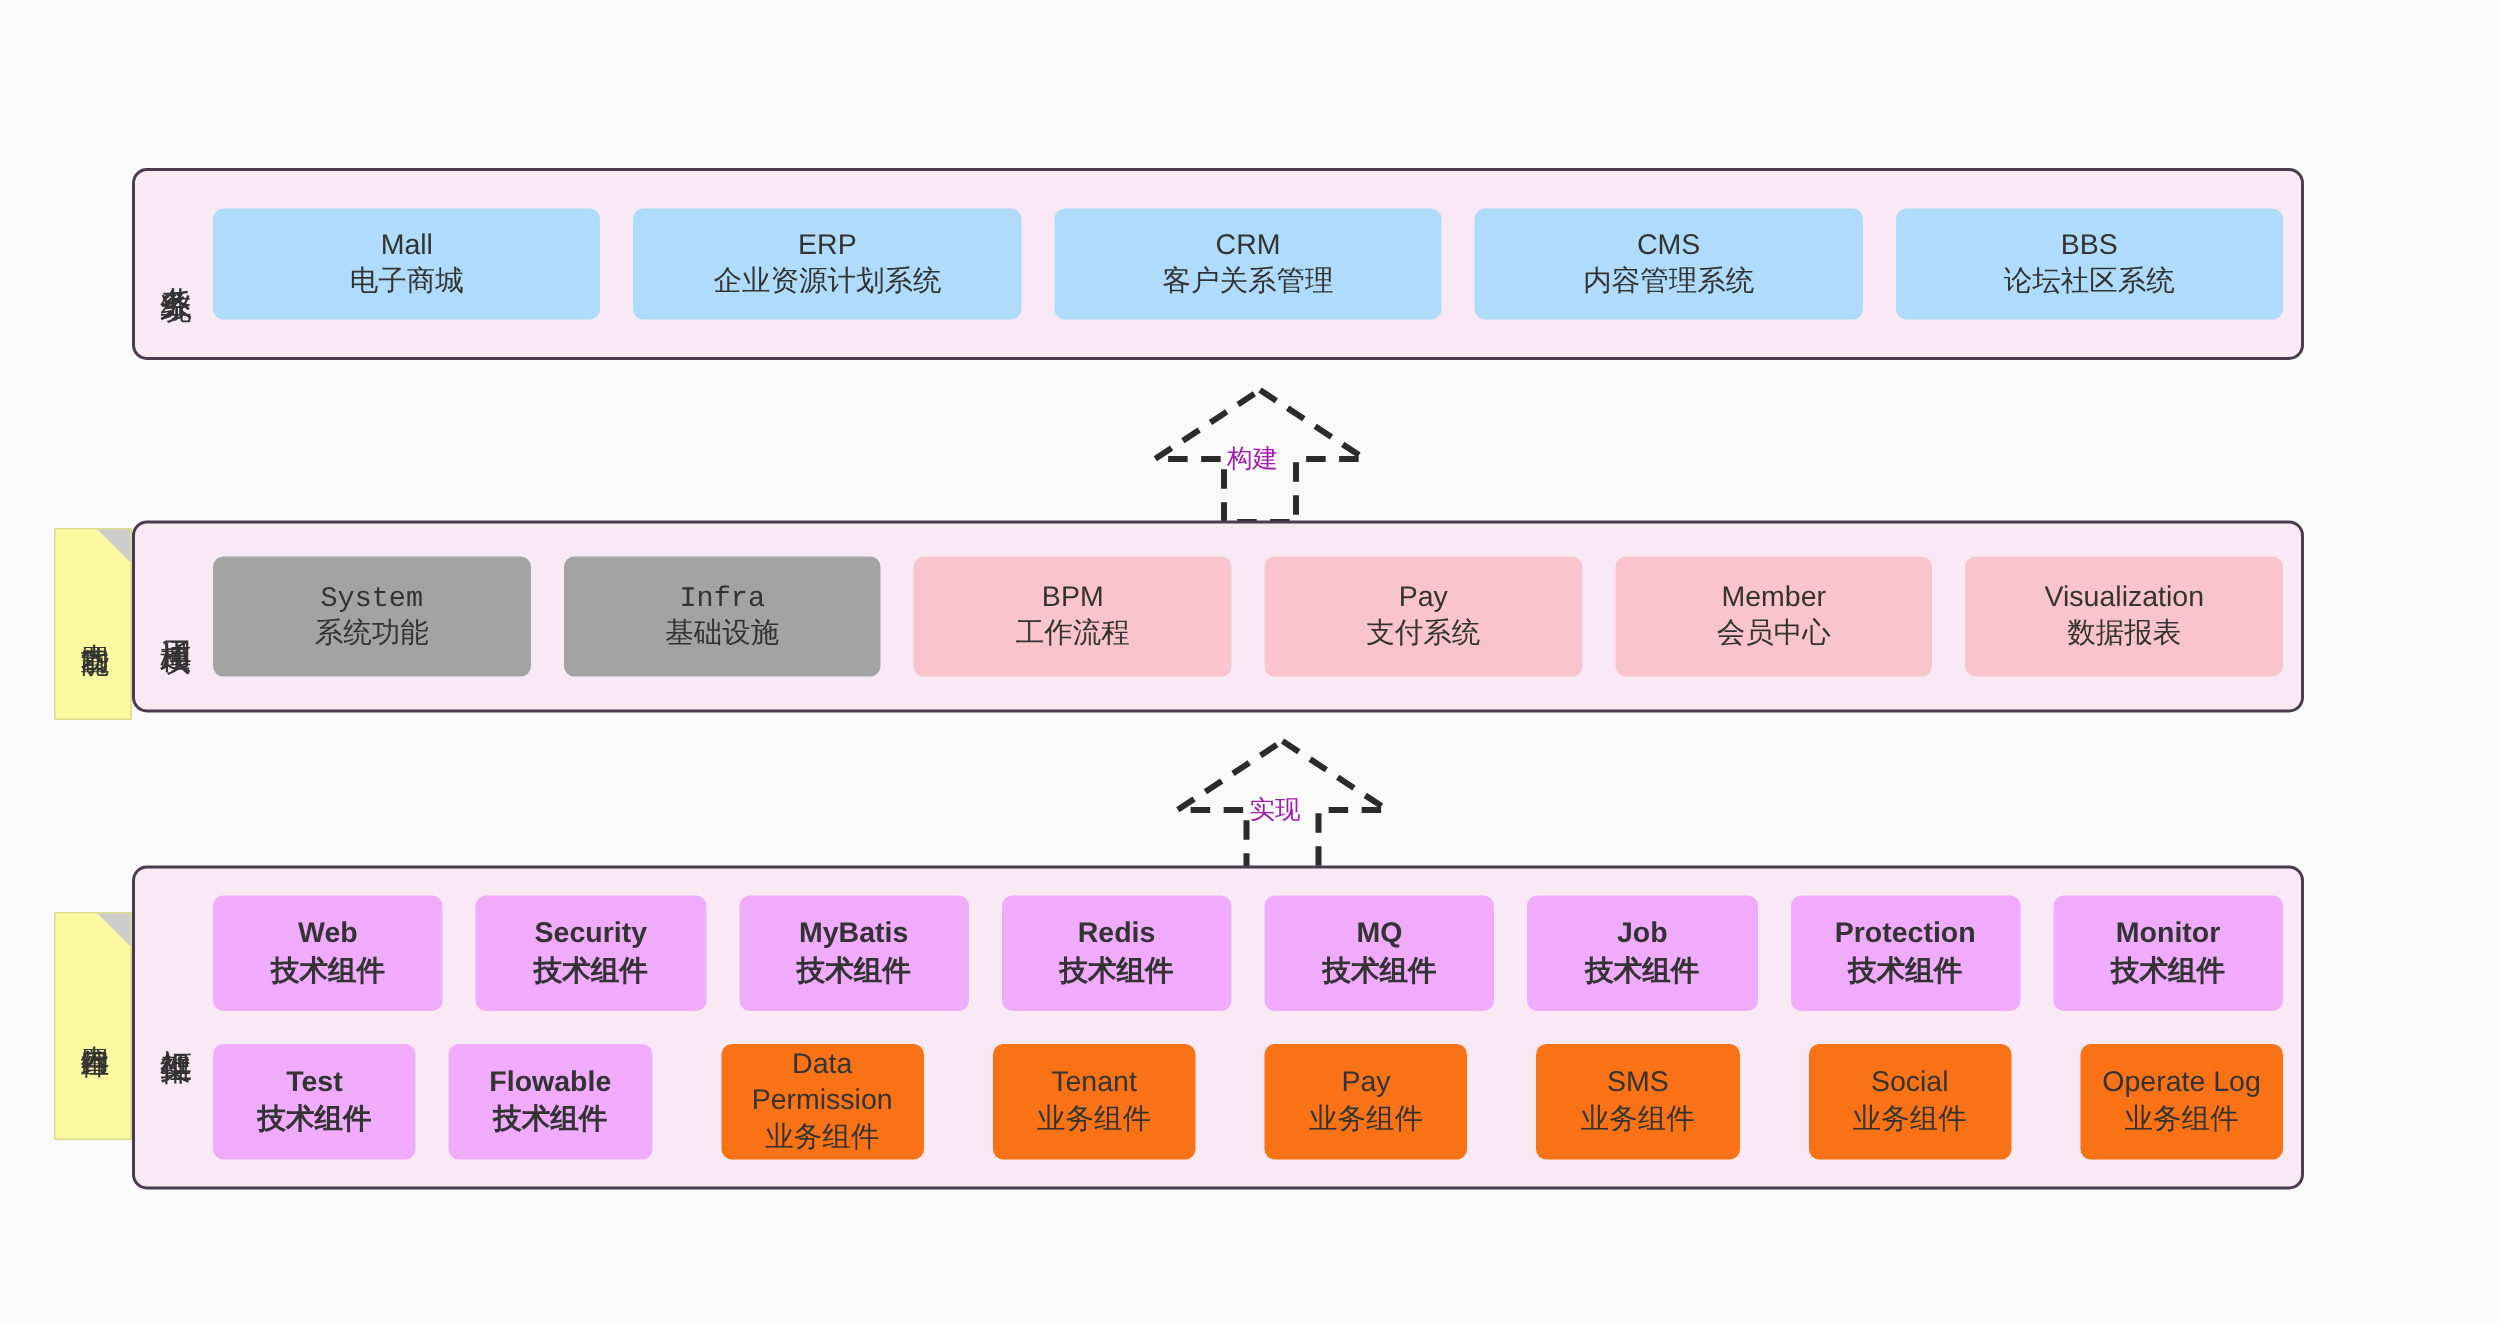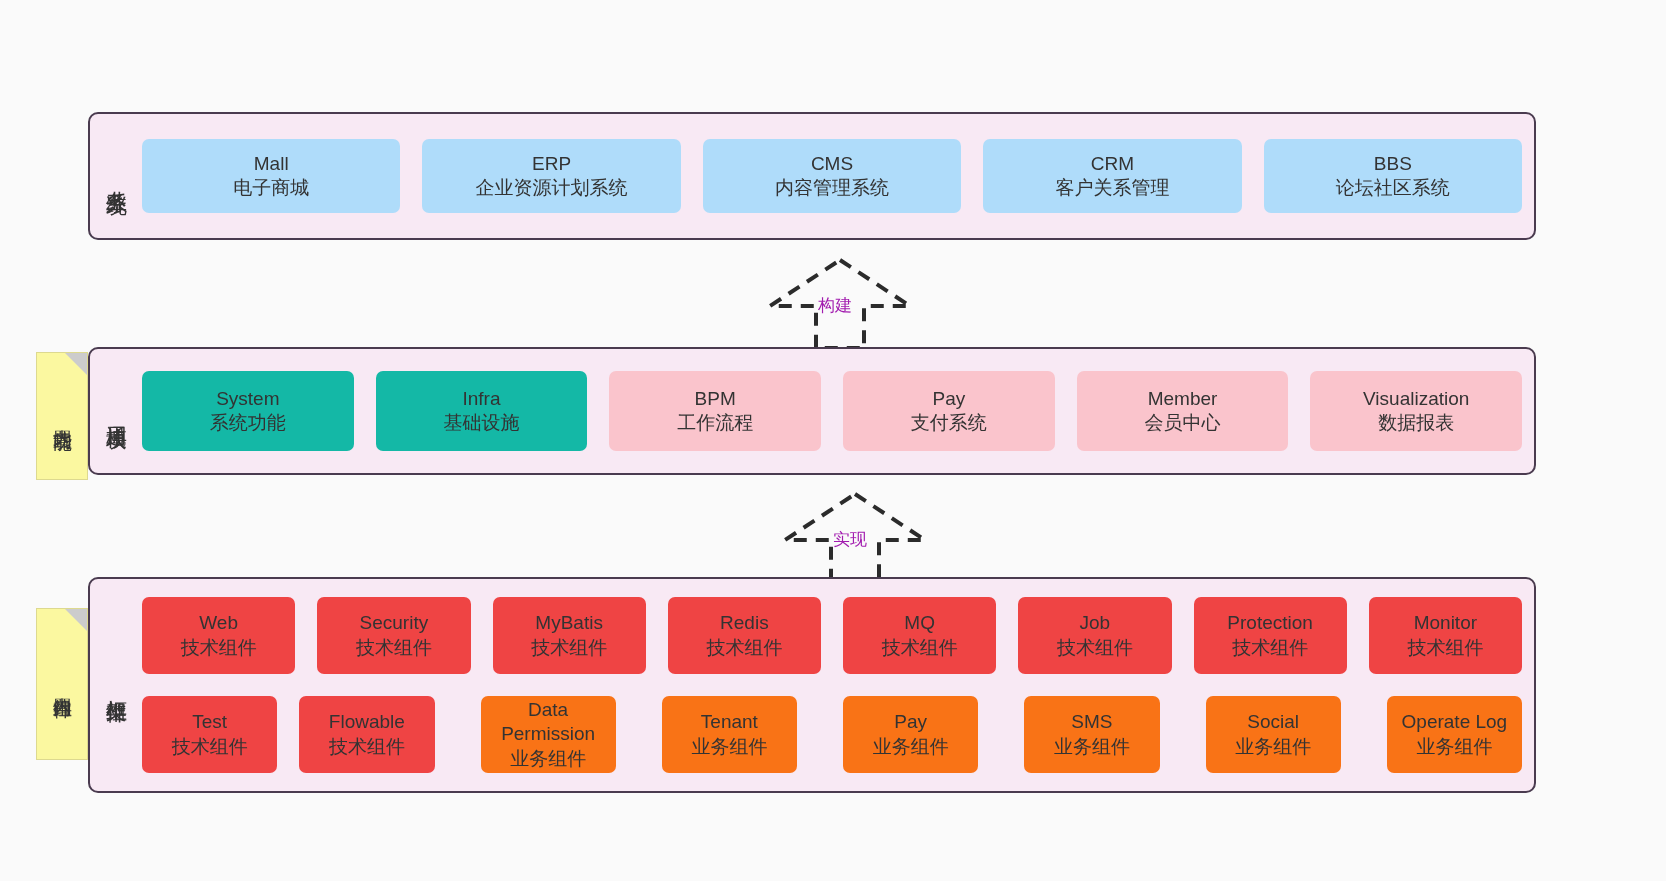--- a/index.html
+++ b/index.html
@@ -75,23 +75,23 @@
     text-align: center;
     box-sizing: border-box;
     padding: 6px 4px;
     line-height: 1.28;
   }
   .card .t1 { font-size: 19px; color: #333333; }
   .card .t2 { font-size: 19px; color: #333333; }
 
   
   .c-blue        { background: #afdcfa; }
-  .c-red         { background: #14b8a6; }
+  .c-red         { background: #a3a3a3; font-family: Liberation Mono, monospace; }
   .c-pink        { background: #fac4cc; }
-  .c-green       { background: #ef4444; }
+  .c-green       { background: #f0abfc; font-weight: bold; }
   .c-lightgreen  { background: #f97316; margin-left: 24px; }
 
   
   #layer-business {
     left: 88px; top: 112px; width: 1448px; height: 128px;
   }
   #layer-business .layer-body { gap: 0; }
   #layer-business .card { height: 74px; }
 
   #layer-common {
@@ -167,26 +167,26 @@
       <div class="row">
         <div class="card c-blue">
           <span class="t1">Mall</span>
           <span class="t2">电子商城</span>
         </div>
         <div class="card c-blue">
           <span class="t1">ERP</span>
           <span class="t2">企业资源计划系统</span>
         </div>
         <div class="card c-blue">
+          <span class="t1">CRM</span>
+          <span class="t2">客户关系管理</span>
+        </div>
+        <div class="card c-blue">
           <span class="t1">CMS</span>
           <span class="t2">内容管理系统</span>
-        </div>
-        <div class="card c-blue">
-          <span class="t1">CRM</span>
-          <span class="t2">客户关系管理</span>
         </div>
         <div class="card c-blue">
           <span class="t1">BBS</span>
           <span class="t2">论坛社区系统</span>
         </div>
       </div>
     </div>
   </div>
 
   <div class="arrow" id="arrow-build">

